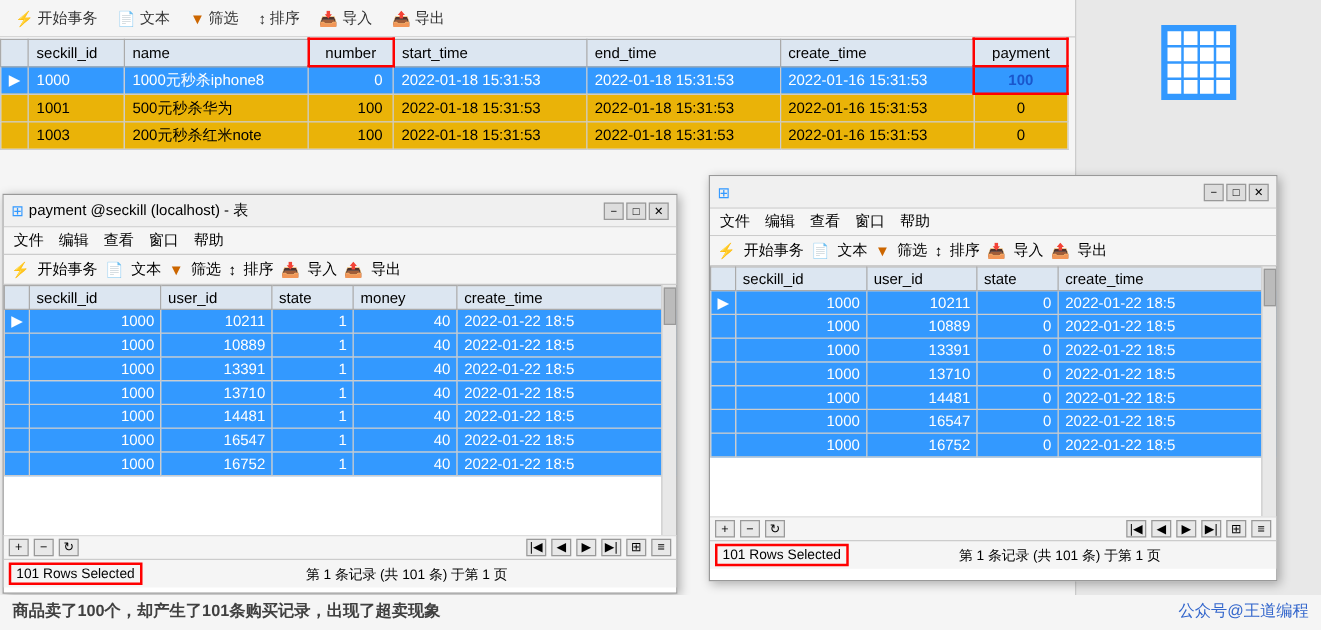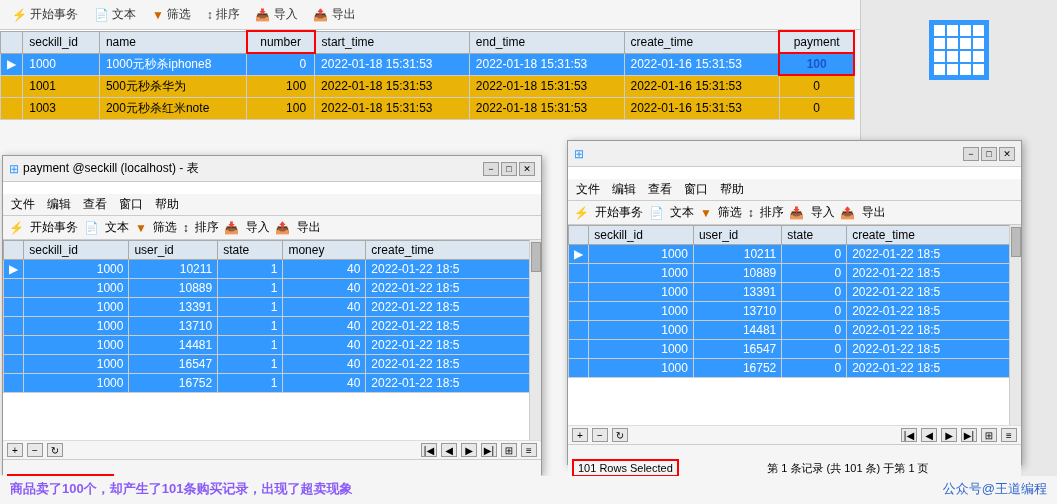--- a/index.html
+++ b/index.html
@@ -155,21 +155,20 @@
       justify-content: center;
       cursor: pointer;
     }
     .sub-window-menu {
       display: flex;
       gap: 12px;
       padding: 2px 8px;
       font-size: 12px;
       border-bottom: 1px solid #ccc;
       background: #f5f5f5;
-      margin-top: 12px;
     }
     .sub-window-toolbar {
       display: flex;
       align-items: center;
       gap: 6px;
       padding: 3px 6px;
       border-bottom: 1px solid #ccc;
       background: #f5f5f5;
     }
     .sub-table-wrapper {
@@ -199,21 +198,21 @@
       color: white;
     }
     table.sub-table tr:not(.selected) td {
       background: white;
     }
     .sub-window-statusbar {
       display: flex;
       align-items: center;
       border-top: 1px solid #ccc;
       background: #f5f5f5;
-      padding: 14px 4px;
+      padding: 2px 4px;
       font-size: 11px;
     }
     .status-left {
       border: 2px solid red;
       padding: 1px 4px;
       font-size: 11px;
       min-width: 80px;
     }
     .status-right {
       flex: 1;
@@ -264,21 +263,21 @@
       bottom: 0;
       left: 0;
       width: 100%;
       background: #f5f5f5;
       padding: 4px 10px;
       font-size: 13px;
       display: flex;
       justify-content: space-between;
     }
     .annotation-red {
-      color: #8b5cf6;
+      color: #404040;
       font-weight: bold;
     }
     .annotation-blue {
       color: #3366cc;
     }
     .arrow-cell {
       width: 14px;
       text-align: center;
     }
   </style>

